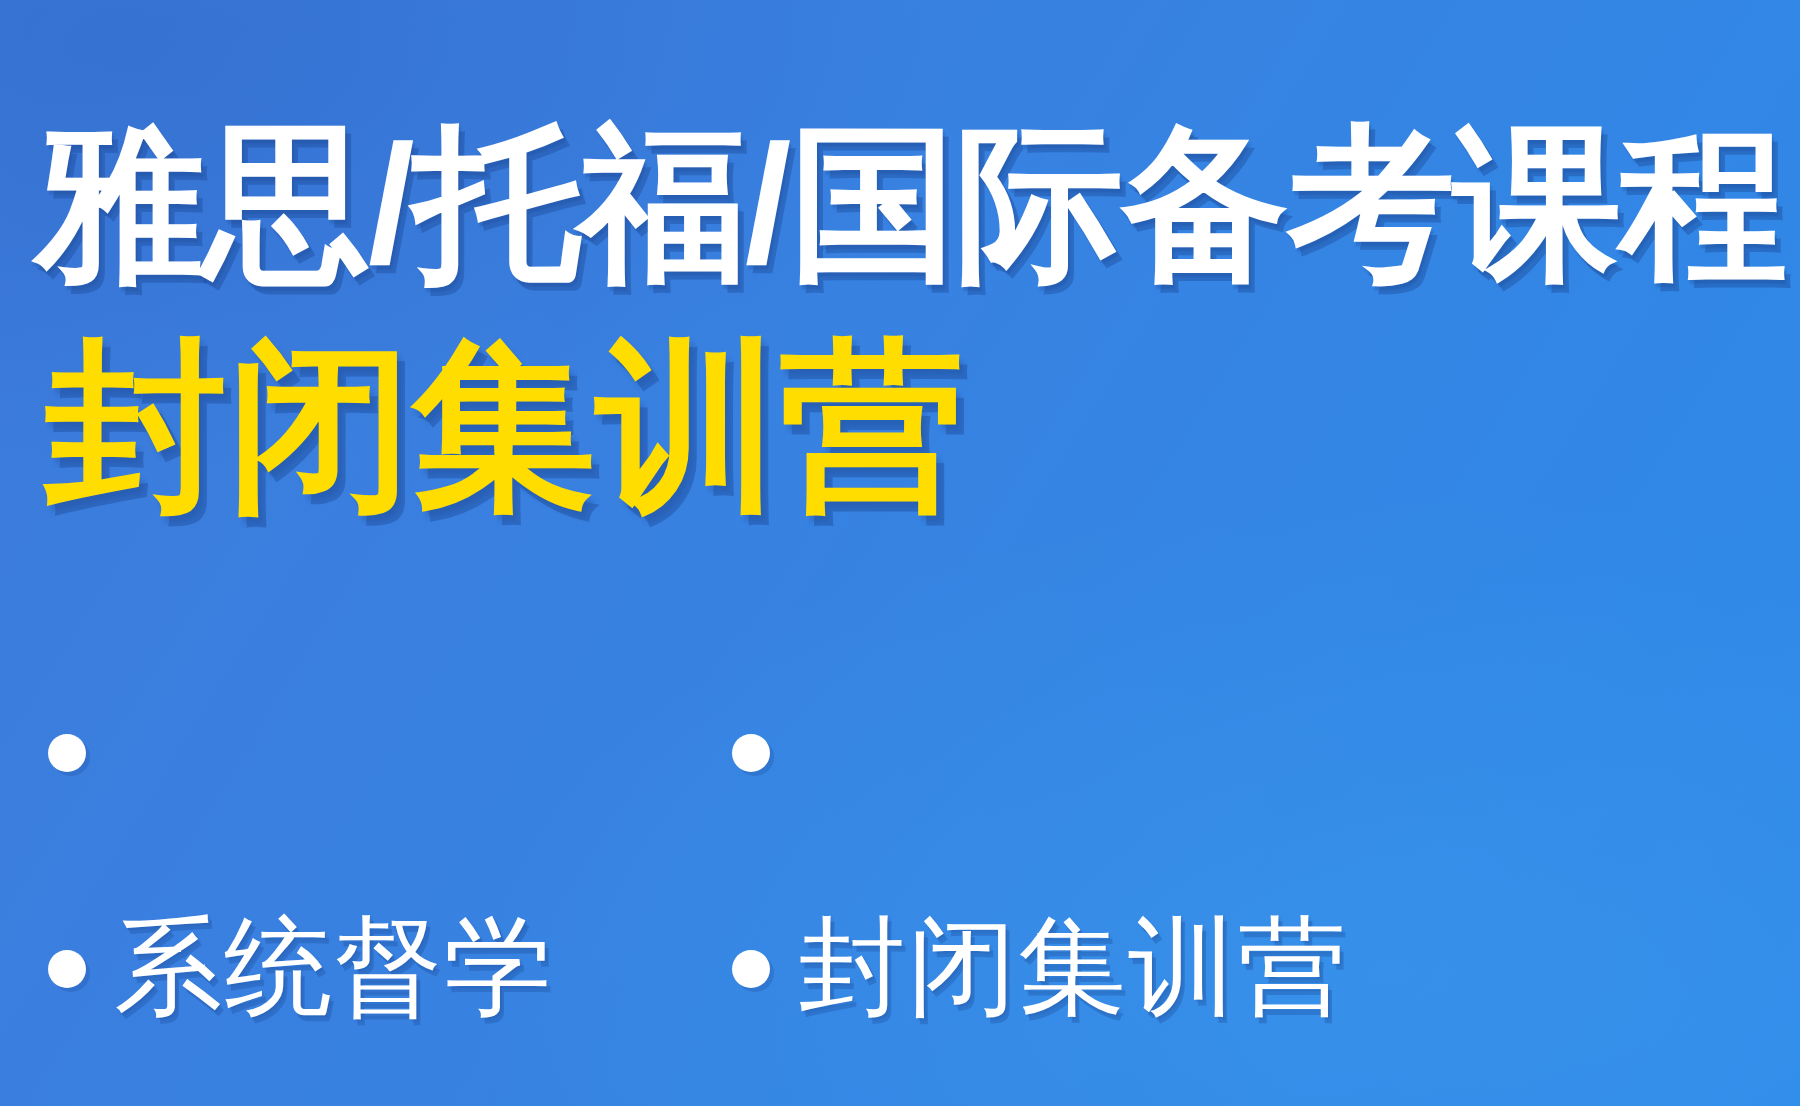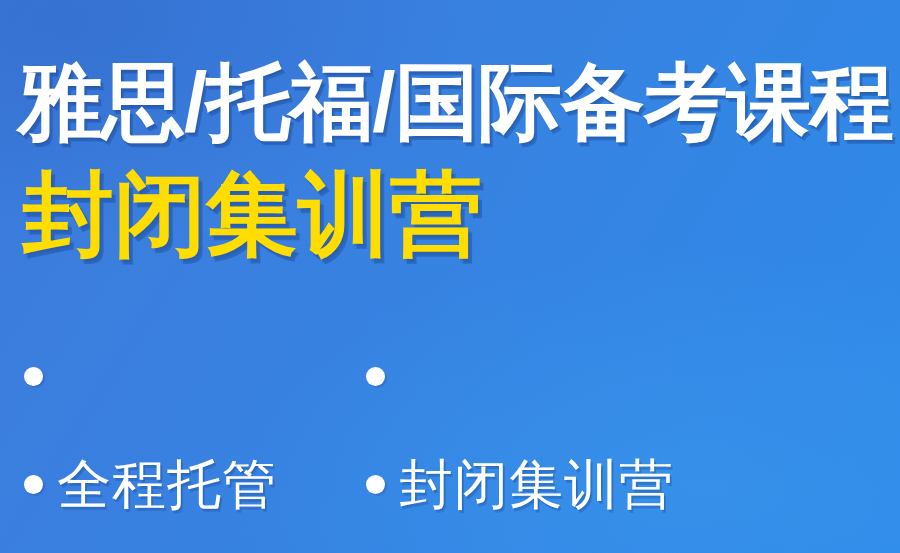--- a/index.html
+++ b/index.html
@@ -133,21 +133,21 @@
       <div class="feature-item">
         <span class="feature-dot"></span>
       </div>
 
       <div class="feature-item">
         <span class="feature-dot"></span>
       </div>
 
       <div class="feature-item">
         <span class="feature-dot"></span>
-        <span class="feature-label">全程托管</span>
+        <span class="feature-label">系统督学</span>
       </div>
 
       <div class="feature-item">
         <span class="feature-dot"></span>
         <span class="feature-label">封闭集训营</span>
       </div>
 
     </div>
 
   </div>

